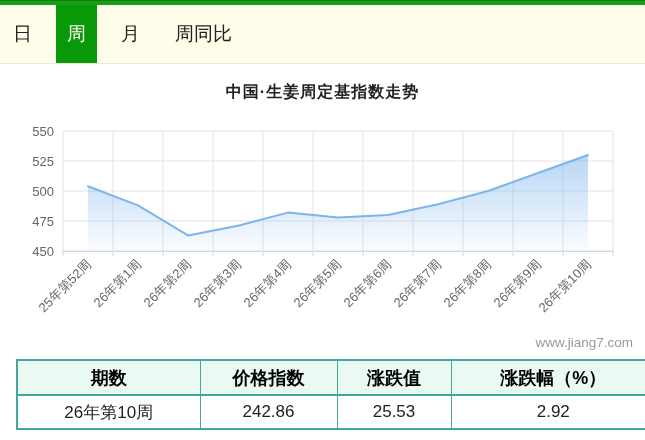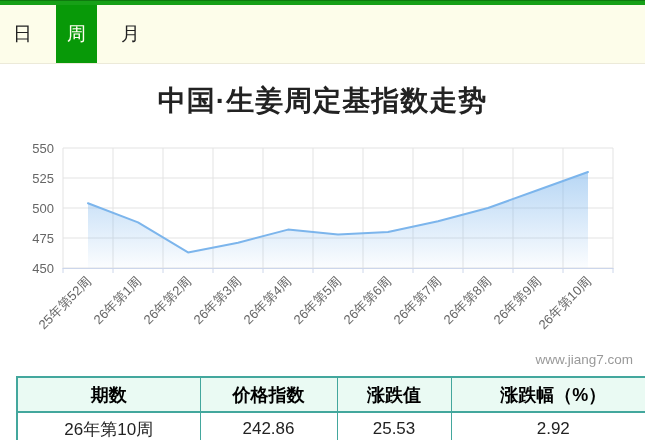--- a/index.html
+++ b/index.html
@@ -12,21 +12,21 @@
   .tabbar{background:#fdfdea;border-bottom:1px solid #ecead9;}
   .accent-strip{height:5px;background:#17a017;border-top:1px solid #0e7a0e;box-sizing:border-box;}
   .tabs{display:flex;align-items:stretch;height:58px;padding-left:2px;}
   .tab{
     display:flex;align-items:center;padding:0 11px;margin-right:13px;
     font-size:19px;color:#222;cursor:pointer;white-space:nowrap;user-select:none;
   }
   .tab.active{background:#089908;color:#fffdf0;}
   
   .page-title{
-    font-size:28px;font-weight:bold;color:#222;text-align:center;
+    font-size:16px;font-weight:bold;color:#222;text-align:center;
     margin:18px 0 12px;letter-spacing:1px;
   }
   
   #chart-wrap{margin-top:16px;}
   #chart-svg{display:block;}
   
   .summary-table{
     width:641px;margin:0 16px;border-collapse:collapse;table-layout:fixed;
     border:2px solid #43a79d;
   }
@@ -43,20 +43,21 @@
 </style>
 </head>
 <body>
 
 <div class="tabbar">
   <div class="accent-strip"></div>
   <div class="tabs" id="tabs">
       <div class="tab">日</div>
       <div class="tab active">周</div>
       <div class="tab">月</div>
+      <div class="tab">周同比</div>
     </div>
 </div>
 
 <h1 class="page-title">中国·生姜周定基指数走势</h1>
 
 <div id="chart-wrap">
   <svg id="chart-svg" width="645" height="240" viewBox="0 0 645 240">
       <defs>
         <linearGradient id="ag" x1="0" y1="0" x2="0" y2="1">
           <stop offset="0%" stop-color="#7cb5ec" stop-opacity="0.55"></stop>

